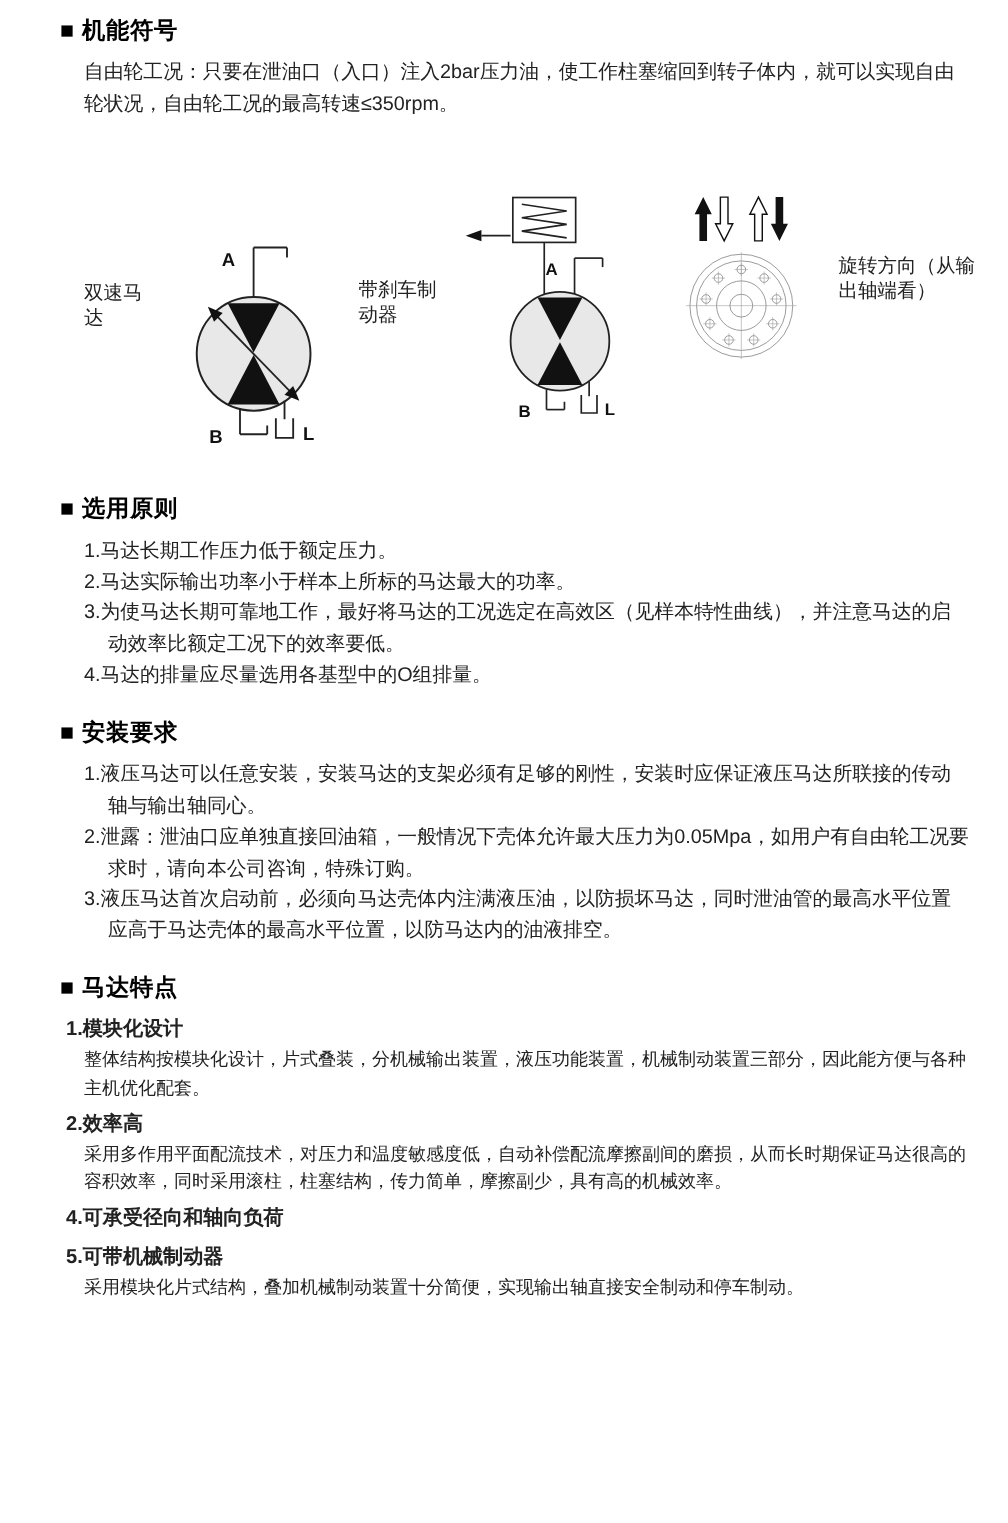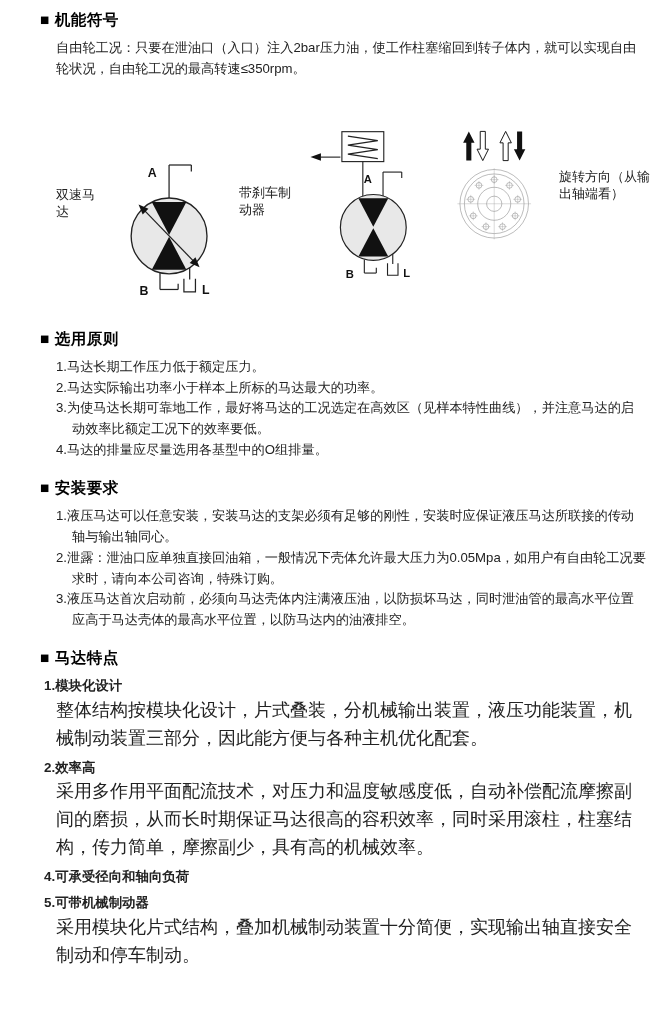--- a/index.html
+++ b/index.html
@@ -8,21 +8,21 @@
     font-family:"Liberation Sans","DejaVu Sans",sans-serif;
     overflow:hidden;
   }
   .page{padding:10px 26px 0 40px}
   .sec{margin-bottom:17px}
   .sec-title{font-size:15.5px;font-weight:bold;color:#000;margin:0 0 7px 0;letter-spacing:.5px}
   .body-text{font-size:13.2px;line-height:1.58;margin:0 0 16px 16px}
   .item{font-size:13.2px;line-height:1.58;margin:0 0 0 16px;padding-left:16px;text-indent:-16px}
   .feat{margin:4px 0 5px 4px}
   .feat-h{font-size:13.4px;font-weight:bold;line-height:1.55;margin:0}
-  .feat-b{font-size:18px;line-height:1.55;margin:0 0 0 12px}
+  .feat-b{font-size:12px;line-height:1.55;margin:0 0 0 12px}
   .diagram-row{display:flex;align-items:flex-start;margin:12px 0 2px 16px}
   figure{margin:0;display:flex;flex-direction:row;align-items:center}
   .fig1{width:200px}.fig2{width:210px}.fig3{width:230px}
   .fig-cap{font-size:13px;color:#222;line-height:1.3}
   .fig1 svg{margin-top:44px}
   .ln{stroke:#222;stroke-width:1.5;fill:none}
   .thin{stroke:#8a8a8a;stroke-width:.9;fill:none}
   .hair{stroke:#9a9a9a;stroke-width:.6;fill:none}
   .blk{fill:#111;stroke:none}
   svg text{font-size:15px;font-weight:bold;fill:#111;font-family:"Liberation Sans","DejaVu Sans",sans-serif}

